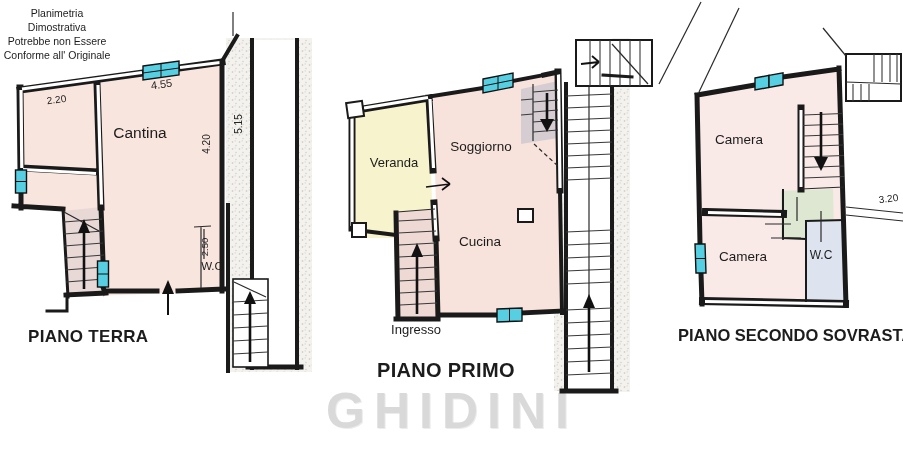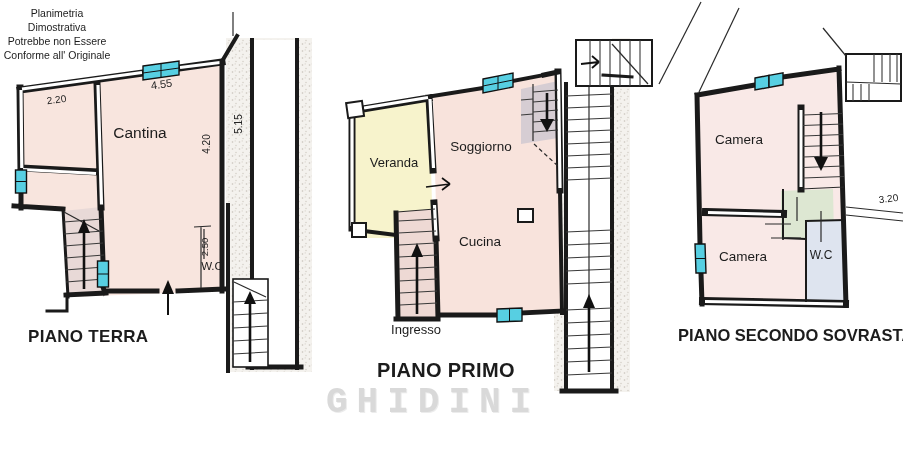--- a/index.html
+++ b/index.html
@@ -1,20 +1,20 @@
 <!DOCTYPE html>
 <html><head>
 <meta charset="utf-8">
 <style>
   html,body{margin:0;padding:0;background:#ffffff;}
   .stage{position:relative;width:903px;height:450px;background:#ffffff;overflow:hidden;
          font-family:"Liberation Sans",sans-serif;}
   .watermark{position:absolute;left:326px;top:382px;
-             font-family:Liberation Mono, monospace;font-weight:bold;
-             font-size:36px;letter-spacing:9px;color:#d9d9d9;
+             font-family:Liberation Sans, sans-serif;font-weight:bold;
+             font-size:50px;letter-spacing:9px;color:#d9d9d9;
              text-shadow:1px 1px 0 #ececec;user-select:none;}
   svg{position:absolute;left:0;top:0;}
   text{font-family:"Liberation Sans",sans-serif;fill:#1c1c1c;}
   .room-label{font-size:13.5px;}
   .room-label-lg{font-size:15.5px;}
   .dim{font-size:10px;fill:#222;}
   .plan-title{font-size:17px;font-weight:600;letter-spacing:.3px;}
   .plan-title-lg{font-size:20px;font-weight:600;letter-spacing:.3px;}
   .plan-title-md{font-size:16.5px;font-weight:600;}
   .disclaimer{font-size:10.5px;}

